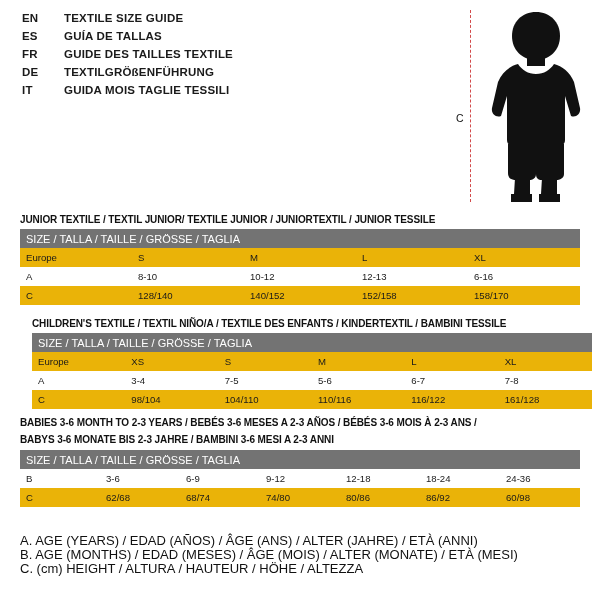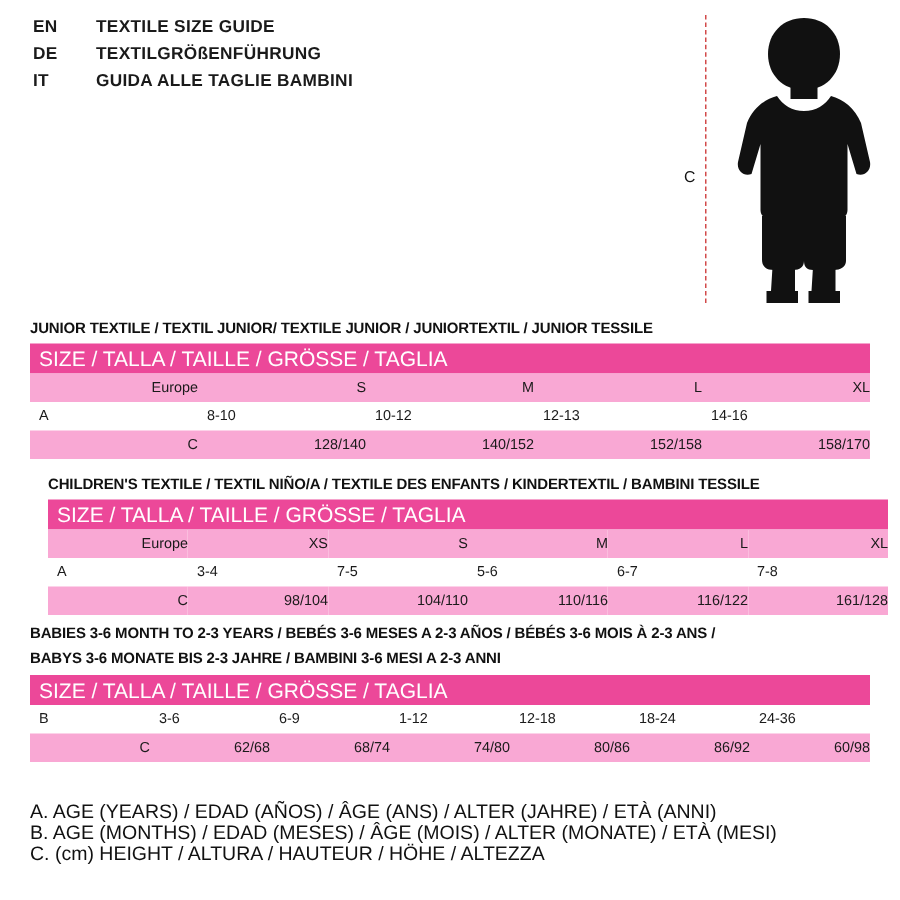--- a/index.html
+++ b/index.html
@@ -100,28 +100,27 @@
   }
   table.sz td {
     font-size: 9.6px;
     color: #1a1a1a;
     padding: 2px 0 2px 6px;
     height: 15px;
     vertical-align: middle;
     white-space: nowrap;
   }
   tr.hdr td {
-    background: #ec4899;
+    background: #737373;
     color: #ffffff;
-    font-size: 14px;
+    font-size: 11px;
     font-weight: normal;
   }
   tr.shaded td {
-    background: #f9a8d4;
-    text-align: right;
+    background: #eab308;
   }
   tr.plain td {
     background: #ffffff;
   }
 
   
   .legend {
     position: absolute;
     left: 20px;
     width: 560px;
@@ -137,26 +136,34 @@
 <body>
 
 <div class="page">
 
   <div class="header">
     <div class="header-row">
       <div class="header-lang">EN</div>
       <div class="header-title">TEXTILE SIZE GUIDE</div>
     </div>
     <div class="header-row">
+      <div class="header-lang">ES</div>
+      <div class="header-title">GUÍA DE TALLAS</div>
+    </div>
+    <div class="header-row">
+      <div class="header-lang">FR</div>
+      <div class="header-title">GUIDE DES TAILLES TEXTILE</div>
+    </div>
+    <div class="header-row">
       <div class="header-lang">DE</div>
       <div class="header-title">TEXTILGRÖßENFÜHRUNG</div>
     </div>
     <div class="header-row">
       <div class="header-lang">IT</div>
-      <div class="header-title">GUIDA ALLE TAGLIE BAMBINI</div>
+      <div class="header-title">GUIDA MOIS TAGLIE TESSILI</div>
     </div>
   </div>
 
   <div class="figure-area">
     <div class="dash-line"></div>
     <div class="c-label">C</div>
     <svg class="silhouette" width="110" height="196" viewBox="0 0 110 196">
       <g fill="#111111">
 
         <path d="M56 4 C42 4 32 14 32 28 C32 42 42 52 56 52 C70 52 80 42 80 28 C80 14 70 4 56 4 Z"></path>
@@ -189,21 +196,21 @@
         <td style="width:116px;">S</td>
         <td style="width:116px;">M</td>
         <td style="width:116px;">L</td>
         <td>XL</td>
       </tr>
       <tr class="plain">
         <td>A</td>
         <td>8-10</td>
         <td>10-12</td>
         <td>12-13</td>
-        <td>14-16</td>
+        <td>6-16</td>
       </tr>
       <tr class="shaded">
         <td>C</td>
         <td>128/140</td>
         <td>140/152</td>
         <td>152/158</td>
         <td>158/170</td>
       </tr>
     </tbody>
       </table>
@@ -249,21 +256,21 @@
     <div class="section-title two-line">BABYS 3-6 MONATE BIS 2-3 JAHRE / BAMBINI 3-6 MESI A 2-3 ANNI</div>
     <table class="sz">
       <tbody>
           <tr class="hdr">
         <td colspan="7">SIZE / TALLA / TAILLE / GRÖSSE / TAGLIA</td>
       </tr>
       <tr class="plain">
         <td style="width:96px;">B</td>
         <td style="width:80px;">3-6</td>
         <td style="width:80px;">6-9</td>
-        <td style="width:80px;">1-12</td>
+        <td style="width:80px;">9-12</td>
         <td style="width:80px;">12-18</td>
         <td style="width:80px;">18-24</td>
         <td>24-36</td>
       </tr>
       <tr class="shaded">
         <td>C</td>
         <td>62/68</td>
         <td>68/74</td>
         <td>74/80</td>
         <td>80/86</td>

